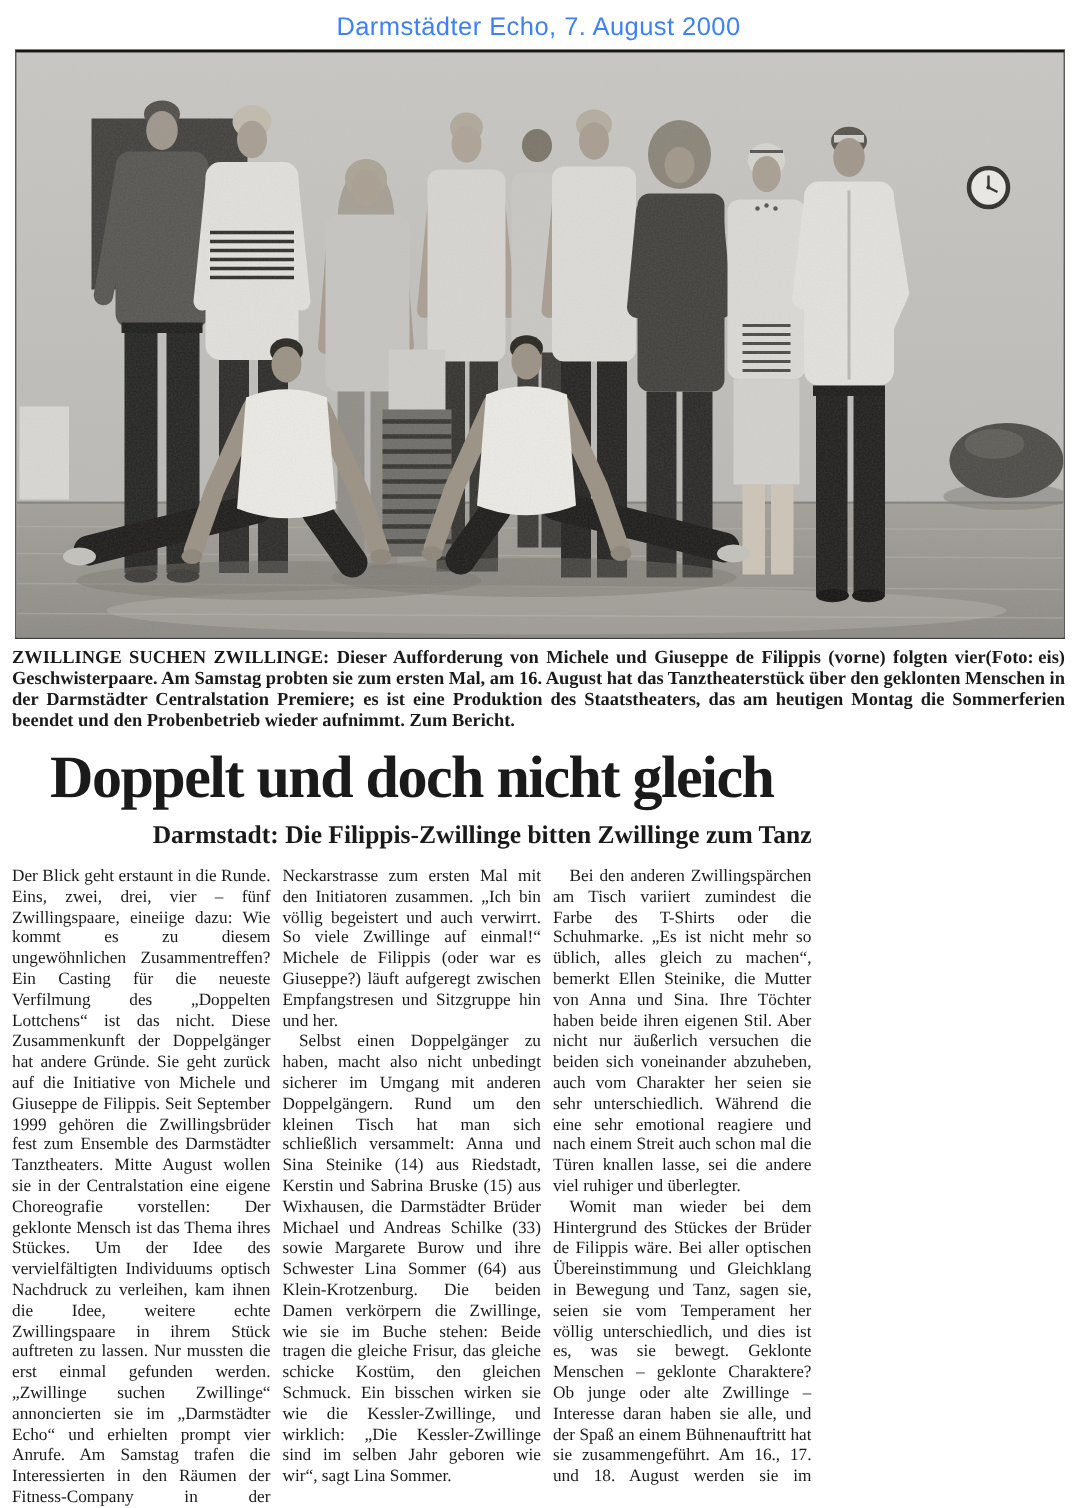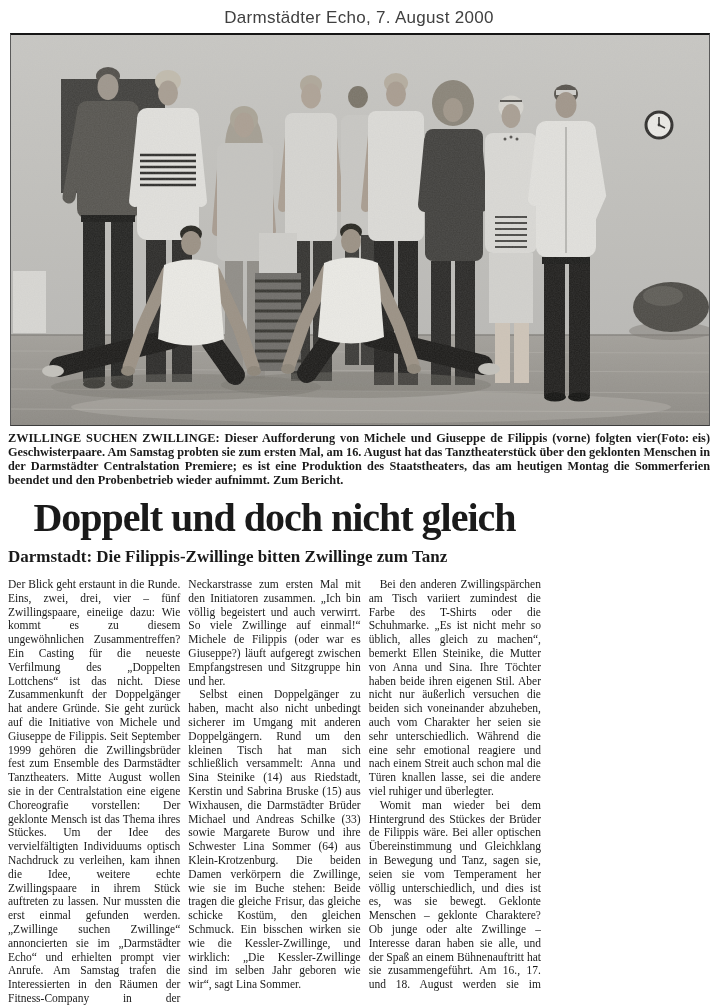--- a/index.html
+++ b/index.html
@@ -1,29 +1,29 @@
 <!DOCTYPE html>
 <html lang="de"><head>
 <meta charset="utf-8">
 <style>
   html,body{margin:0;padding:0;background:#ffffff;}
   body{width:718px;height:1005px;overflow:hidden;font-family:"Liberation Serif",serif;color:#1a1a1a;}
   .masthead{margin-top:8px;width:718px;text-align:center;
-    font-family:"Liberation Sans",sans-serif;font-size:17px;letter-spacing:.3px;color:#404040;}
+    font-family:"Liberation Sans",sans-serif;font-size:17px;letter-spacing:.3px;color:#3b82f6;}
   .photo-frame{margin:5px 0 0 10px;width:698px;height:390px;
     border-top:2px solid #161616;border-bottom:1px solid #3c3c3c;
     border-left:1px solid #5a5a5a;border-right:1px solid #5a5a5a;
     box-sizing:content-box;background:#c6c5c1;overflow:hidden;}
   .photo-frame svg{display:block;}
   .caption{margin:5px 0 0 8px;width:702px;
     font-size:12.3px;line-height:14px;font-weight:bold;text-align:justify;}
   .caption .credit{float:right;font-weight:bold;}
   .headline{margin:10px 0 0 8px;width:533px;text-align:center;
     font-size:40px;font-weight:bold;letter-spacing:-1px;line-height:1.05;}
-  .subhead{margin:8px 0 0 8px;width:533px;text-align:left;
+  .subhead{margin:8px 0 0 8px;width:533px;text-align:right;
     font-size:17px;font-weight:bold;}
   .body-cols{margin:11px 0 0 8px;width:533px;height:436px;overflow:hidden;
     column-count:3;column-gap:8px;column-fill:auto;
     font-size:11.5px;line-height:13.8px;text-align:justify;hyphens:auto;-webkit-hyphens:auto;}
   .body-cols p{margin:0;}
   .body-cols p.indent{text-indent:11px;font-family:Liberation Serif, serif;}
 </style>
 </head>
 <body>
 

